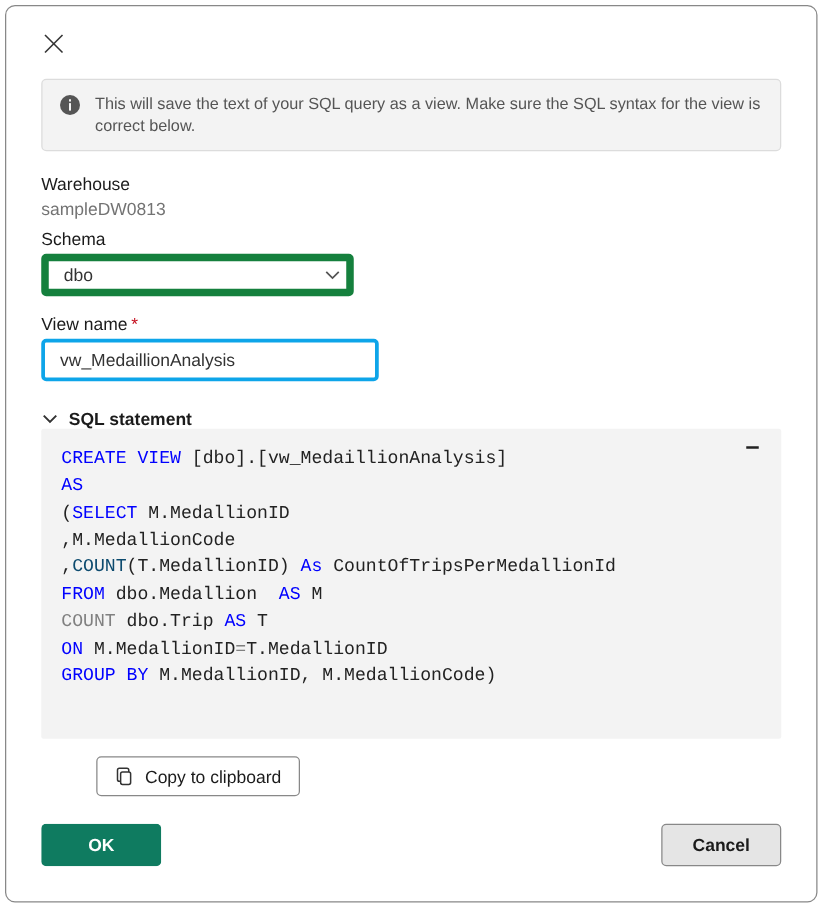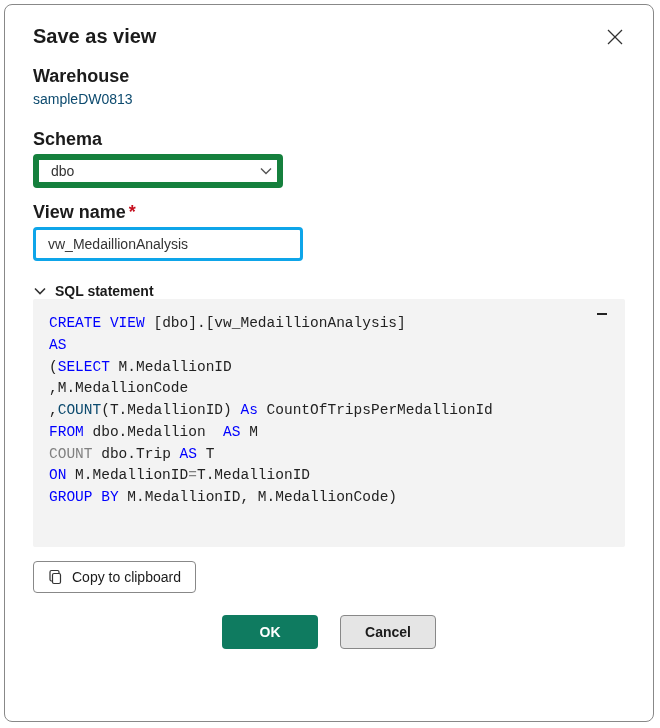--- a/index.html
+++ b/index.html
@@ -56,29 +56,29 @@
     height: 16px;
     flex: 0 0 16px;
     margin-top: 2px;
   }
   .info-text {
     font-size: 13px;
     color: #555;
     line-height: 1.4;
   }
   .field-label {
-    font-size: 18px;
-    font-weight: 700;
+    font-size: 14px;
+    font-weight: 400;
     color: #1b1b1b;
     margin-bottom: 4px;
   }
   .field-value-static {
     font-size: 14px;
-    color: #0c4a6e;
-    margin-bottom: 22px;
+    color: #737373;
+    margin-bottom: 8px;
   }
   .select-wrap {
     position: relative;
     width: 250px;
     margin-bottom: 14px;
   }
   .select-box {
     width: 100%;
     height: 34px;
     border: 6px solid #15803d;
@@ -154,25 +154,26 @@
     display: inline-flex;
     align-items: flex-start;
     gap: 8px;
     border: 1px solid #888;
     border-radius: 4px;
     background: #fff;
     padding: 7px 14px;
     font-size: 14px;
     color: #1b1b1b;
     cursor: pointer;
+    margin-left: 44px;
   }
   .copy-btn svg { width: 16px; height: 16px; }
   .footer-right {
     display: flex;
-    justify-content: center;
+    justify-content: space-between;
     gap: 22px;
     margin-top: 22px;
   }
   .btn {
     min-width: 96px;
     height: 34px;
     border-radius: 4px;
     font-size: 14px;
     font-weight: 600;
     cursor: pointer;
@@ -187,27 +188,34 @@
     color: #1b1b1b;
     border: 1px solid #888;
   }
 </style>
 </head>
 <body>
 
 <div class="dialog">
 
   <div class="dialog-header">
-    <div class="dialog-title">Save as view</div>
     <svg class="close-icon" viewBox="0 0 20 20" fill="none">
       <line x1="3" y1="3" x2="17" y2="17"></line>
       <line x1="17" y1="3" x2="3" y2="17"></line>
     </svg>
   </div>
 
+  <div class="info-bar">
+    <svg class="info-icon" viewBox="0 0 16 16">
+      <circle cx="8" cy="8" r="8" fill="#555"></circle>
+      <rect x="7.2" y="6.5" width="1.6" height="6" fill="#f3f3f3"></rect>
+      <rect x="7.2" y="3.4" width="1.6" height="1.8" fill="#f3f3f3"></rect>
+    </svg>
+    <div class="info-text">This will save the text of your SQL query as a view. Make sure the SQL syntax for the view is correct below.</div>
+  </div>
 
   <div class="field-label">Warehouse</div>
   <div class="field-value-static">sampleDW0813</div>
 
   <div class="field-label">Schema</div>
   <div class="select-wrap">
     <div class="select-box">
       <span>dbo</span>
     </div>
     <svg class="chevron" viewBox="0 0 14 14" fill="none" stroke="#555" stroke-width="1.4">

